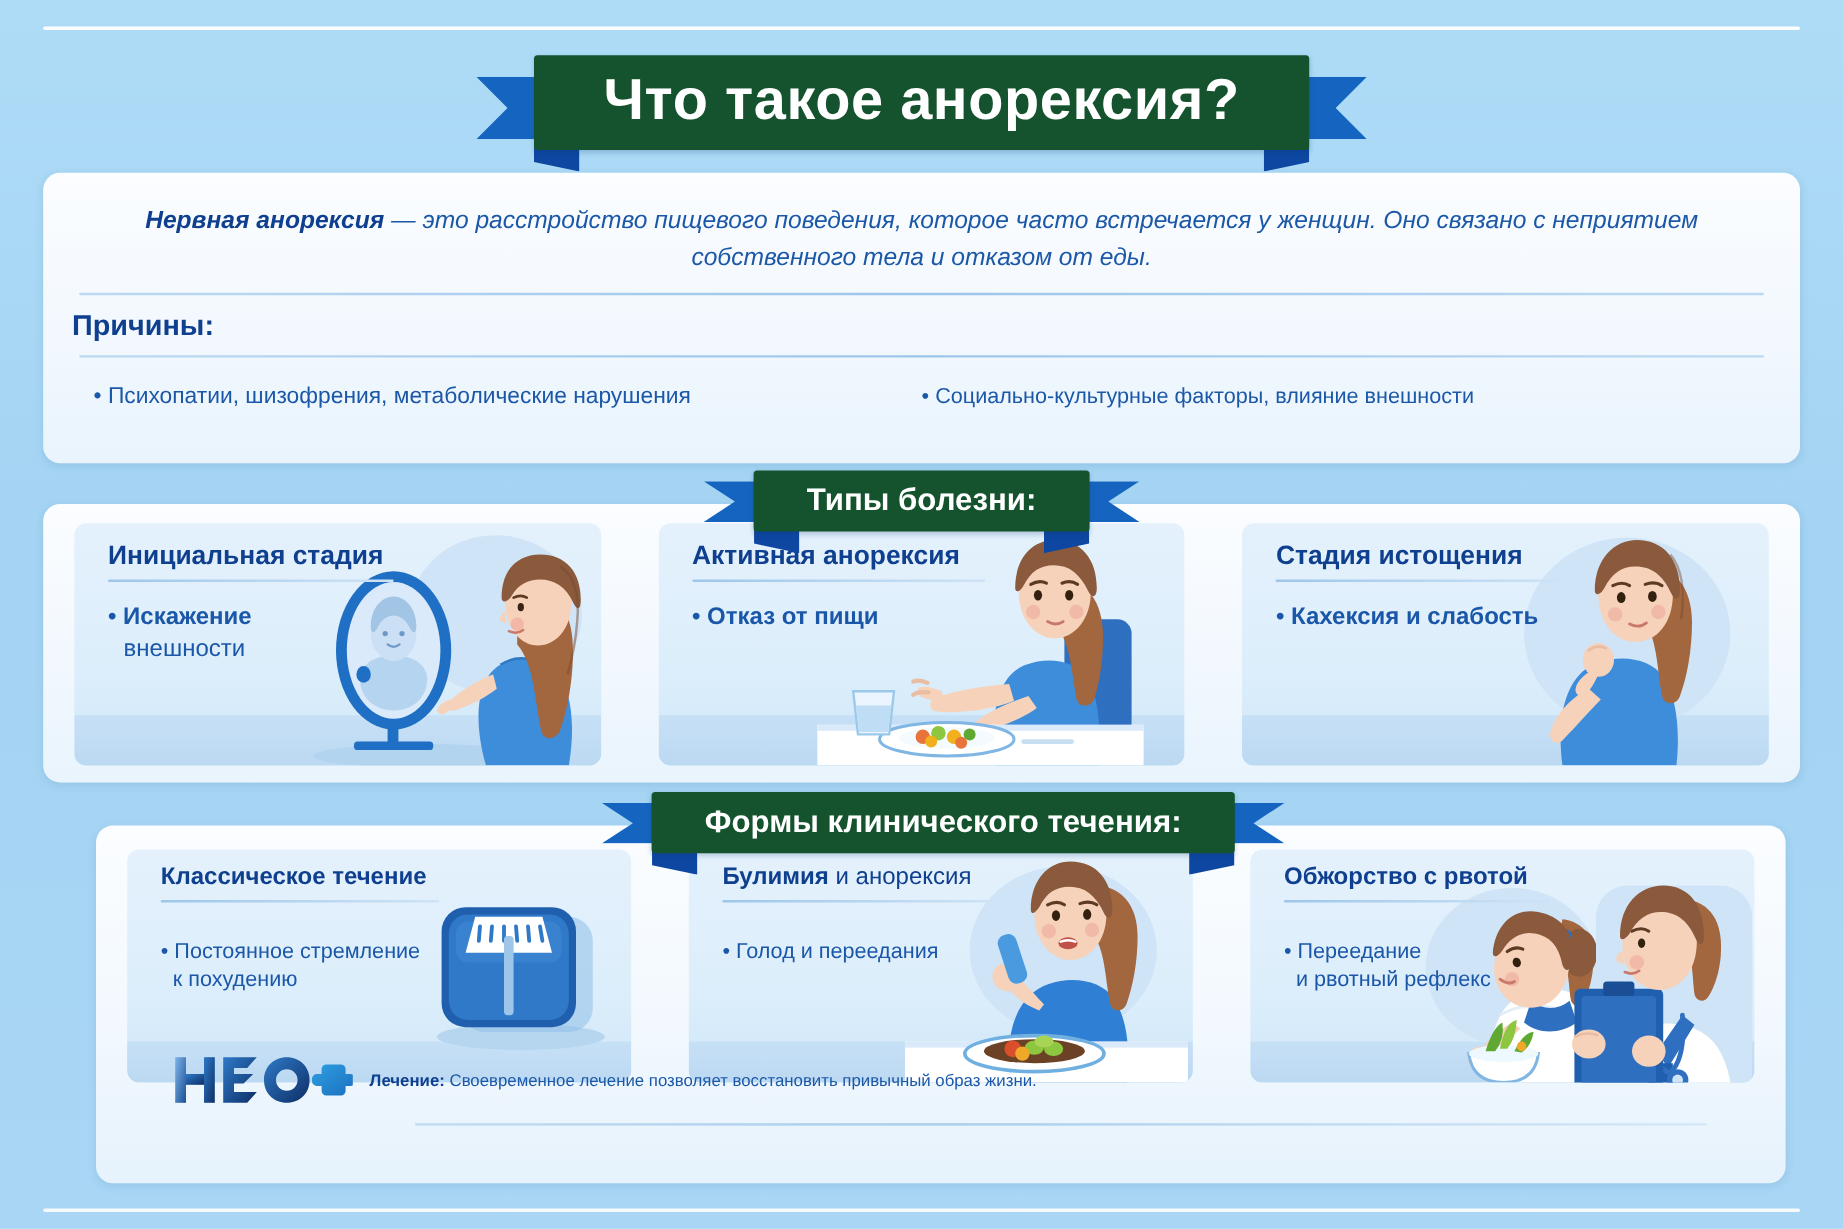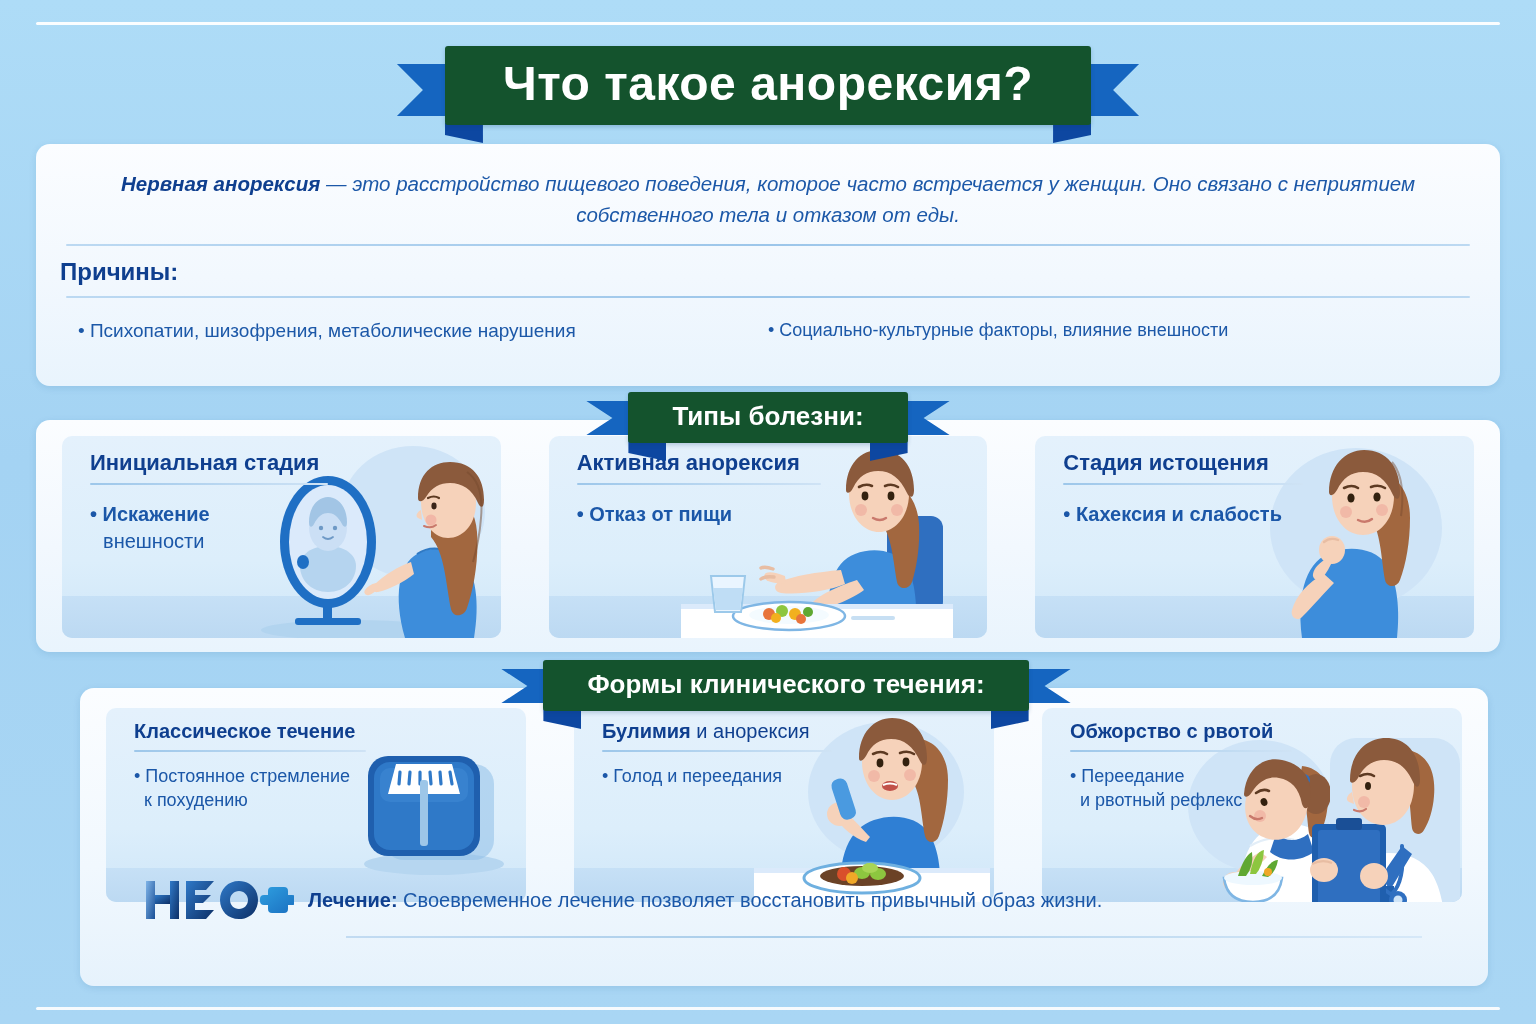--- a/index.html
+++ b/index.html
@@ -137,40 +137,40 @@
     padding: 16px 0 0 28px;
     color: #1b57a8; font-size: 20px; line-height: 1.35;
     max-width: 62%;
   }
   .col-bullet .b1 { font-weight: bold; }
   .col-bullet .b2 { font-weight: normal; }
 
   
   #forms-panel .col-head { font-size: 20px; padding-top: 12px; }
   #forms-panel .col-underline { width: 230px; }
-  #forms-panel .col-bullet { font-size: 18px; padding-top: 12px; }
+  #forms-panel .col-bullet { font-size: 18px; padding-top: 28px; }
 
   
   .floor {
     position: absolute; left: 0; right: 0; bottom: 0; height: 42px;
     background: linear-gradient(180deg,#c6e0f6,#bcd9f2);
     z-index: 1;
   }
 
   
   .art { position: absolute; z-index: 3; pointer-events: none; }
 
   
   #footer {
     position: absolute; left: 36px; right: 36px; bottom: 38px; height: 96px;
     display: flex; align-items: center; padding: 0 28px;
     z-index: 20;
   }
   .logo { width: 150px; height: 46px; flex: none; margin-right: 14px; }
-  .treat { color: #1c58a8; font-size: 20px; }
+  .treat { color: #1c58a8; font-size: 14px; }
   .treat b { color: #0f3f8f; font-weight: bold; }
   .footer-rule {
     position: absolute; left: 230px; right: 30px; bottom: 10px; height: 2px;
     background: linear-gradient(90deg,#c2dbf2,#a9cdea 40%,#d6e8f8);
   }
 </style>
 </head>
 <body>
 
 <div class="top-rule"></div>

